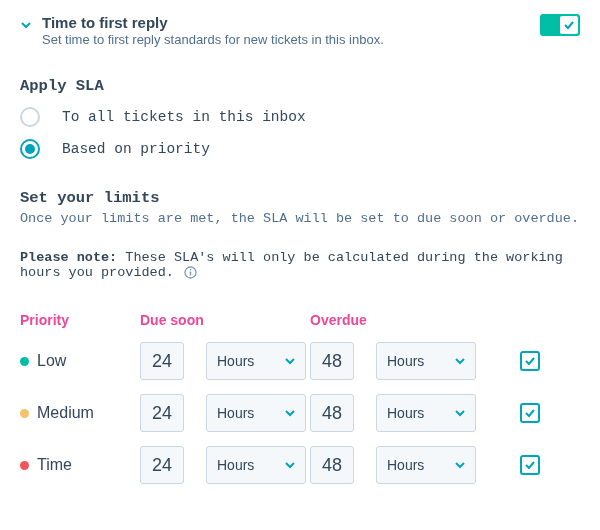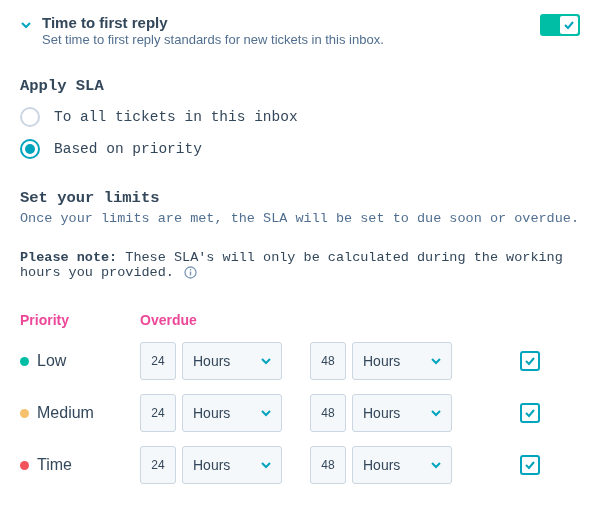--- a/index.html
+++ b/index.html
@@ -62,20 +62,21 @@
   .section-desc {
     font-size: 13.5px;
     color: #516f90;
     margin-top: 4px;
   }
   .radio-row {
     display: flex;
     align-items: center;
     margin-top: 12px;
     cursor: pointer;
+    gap: 8px;
   }
   .radio {
     width: 20px;
     height: 20px;
     border: 2px solid #cbd6e2;
     border-radius: 50%;
     margin-right: 14px;
     display: flex;
     align-items: center;
     justify-content: center;
@@ -130,43 +131,44 @@
     margin-right: 8px;
   }
   .dot.low { background: #00bda5; }
   .dot.medium { background: #f5c26b; }
   .dot.high { background: #f2545b; }
   .input-group {
     display: flex;
     gap: 6px;
   }
   .num-input {
-    width: 36px;
+    width: 44px;
     height: 38px;
     border: 1px solid #cbd6e2;
     background: #f5f8fa;
     border-radius: 3px;
     text-align: center;
-    font-size: 12px;
+    font-size: 18px;
     color: #33475b;
     font-family: inherit;
   }
   .select {
     width: 100px;
     height: 38px;
     border: 1px solid #cbd6e2;
     background: #f5f8fa;
     border-radius: 3px;
     display: flex;
     align-items: center;
     justify-content: space-between;
     padding: 0 10px;
     font-size: 14px;
     color: #33475b;
     cursor: pointer;
+    margin-left: 16px;
   }
   .select .caret { color: #00a4bd; }
   .check {
     width: 20px;
     height: 20px;
     border: 2px solid #00a4bd;
     border-radius: 3px;
     display: flex;
     align-items: center;
     justify-content: center;
@@ -222,20 +224,21 @@
           <rect x="5.8" y="5.5" width="1.4" height="4" fill="currentColor"></rect>
           <rect x="5.8" y="3" width="1.4" height="1.4" fill="currentColor"></rect>
         </svg>
     </span>
   </div>
 </div>
 
 <div class="table">
   <div class="table-head">
     <div class="th">Priority</div>
+    <div class="th">Due soon</div>
     <div class="th">Overdue</div>
     <div></div>
   </div>
 
   <div class="table-row">
     <div class="priority-cell">
       <span class="dot low"></span>
       <span>Low</span>
     </div>
     <div class="input-group">

